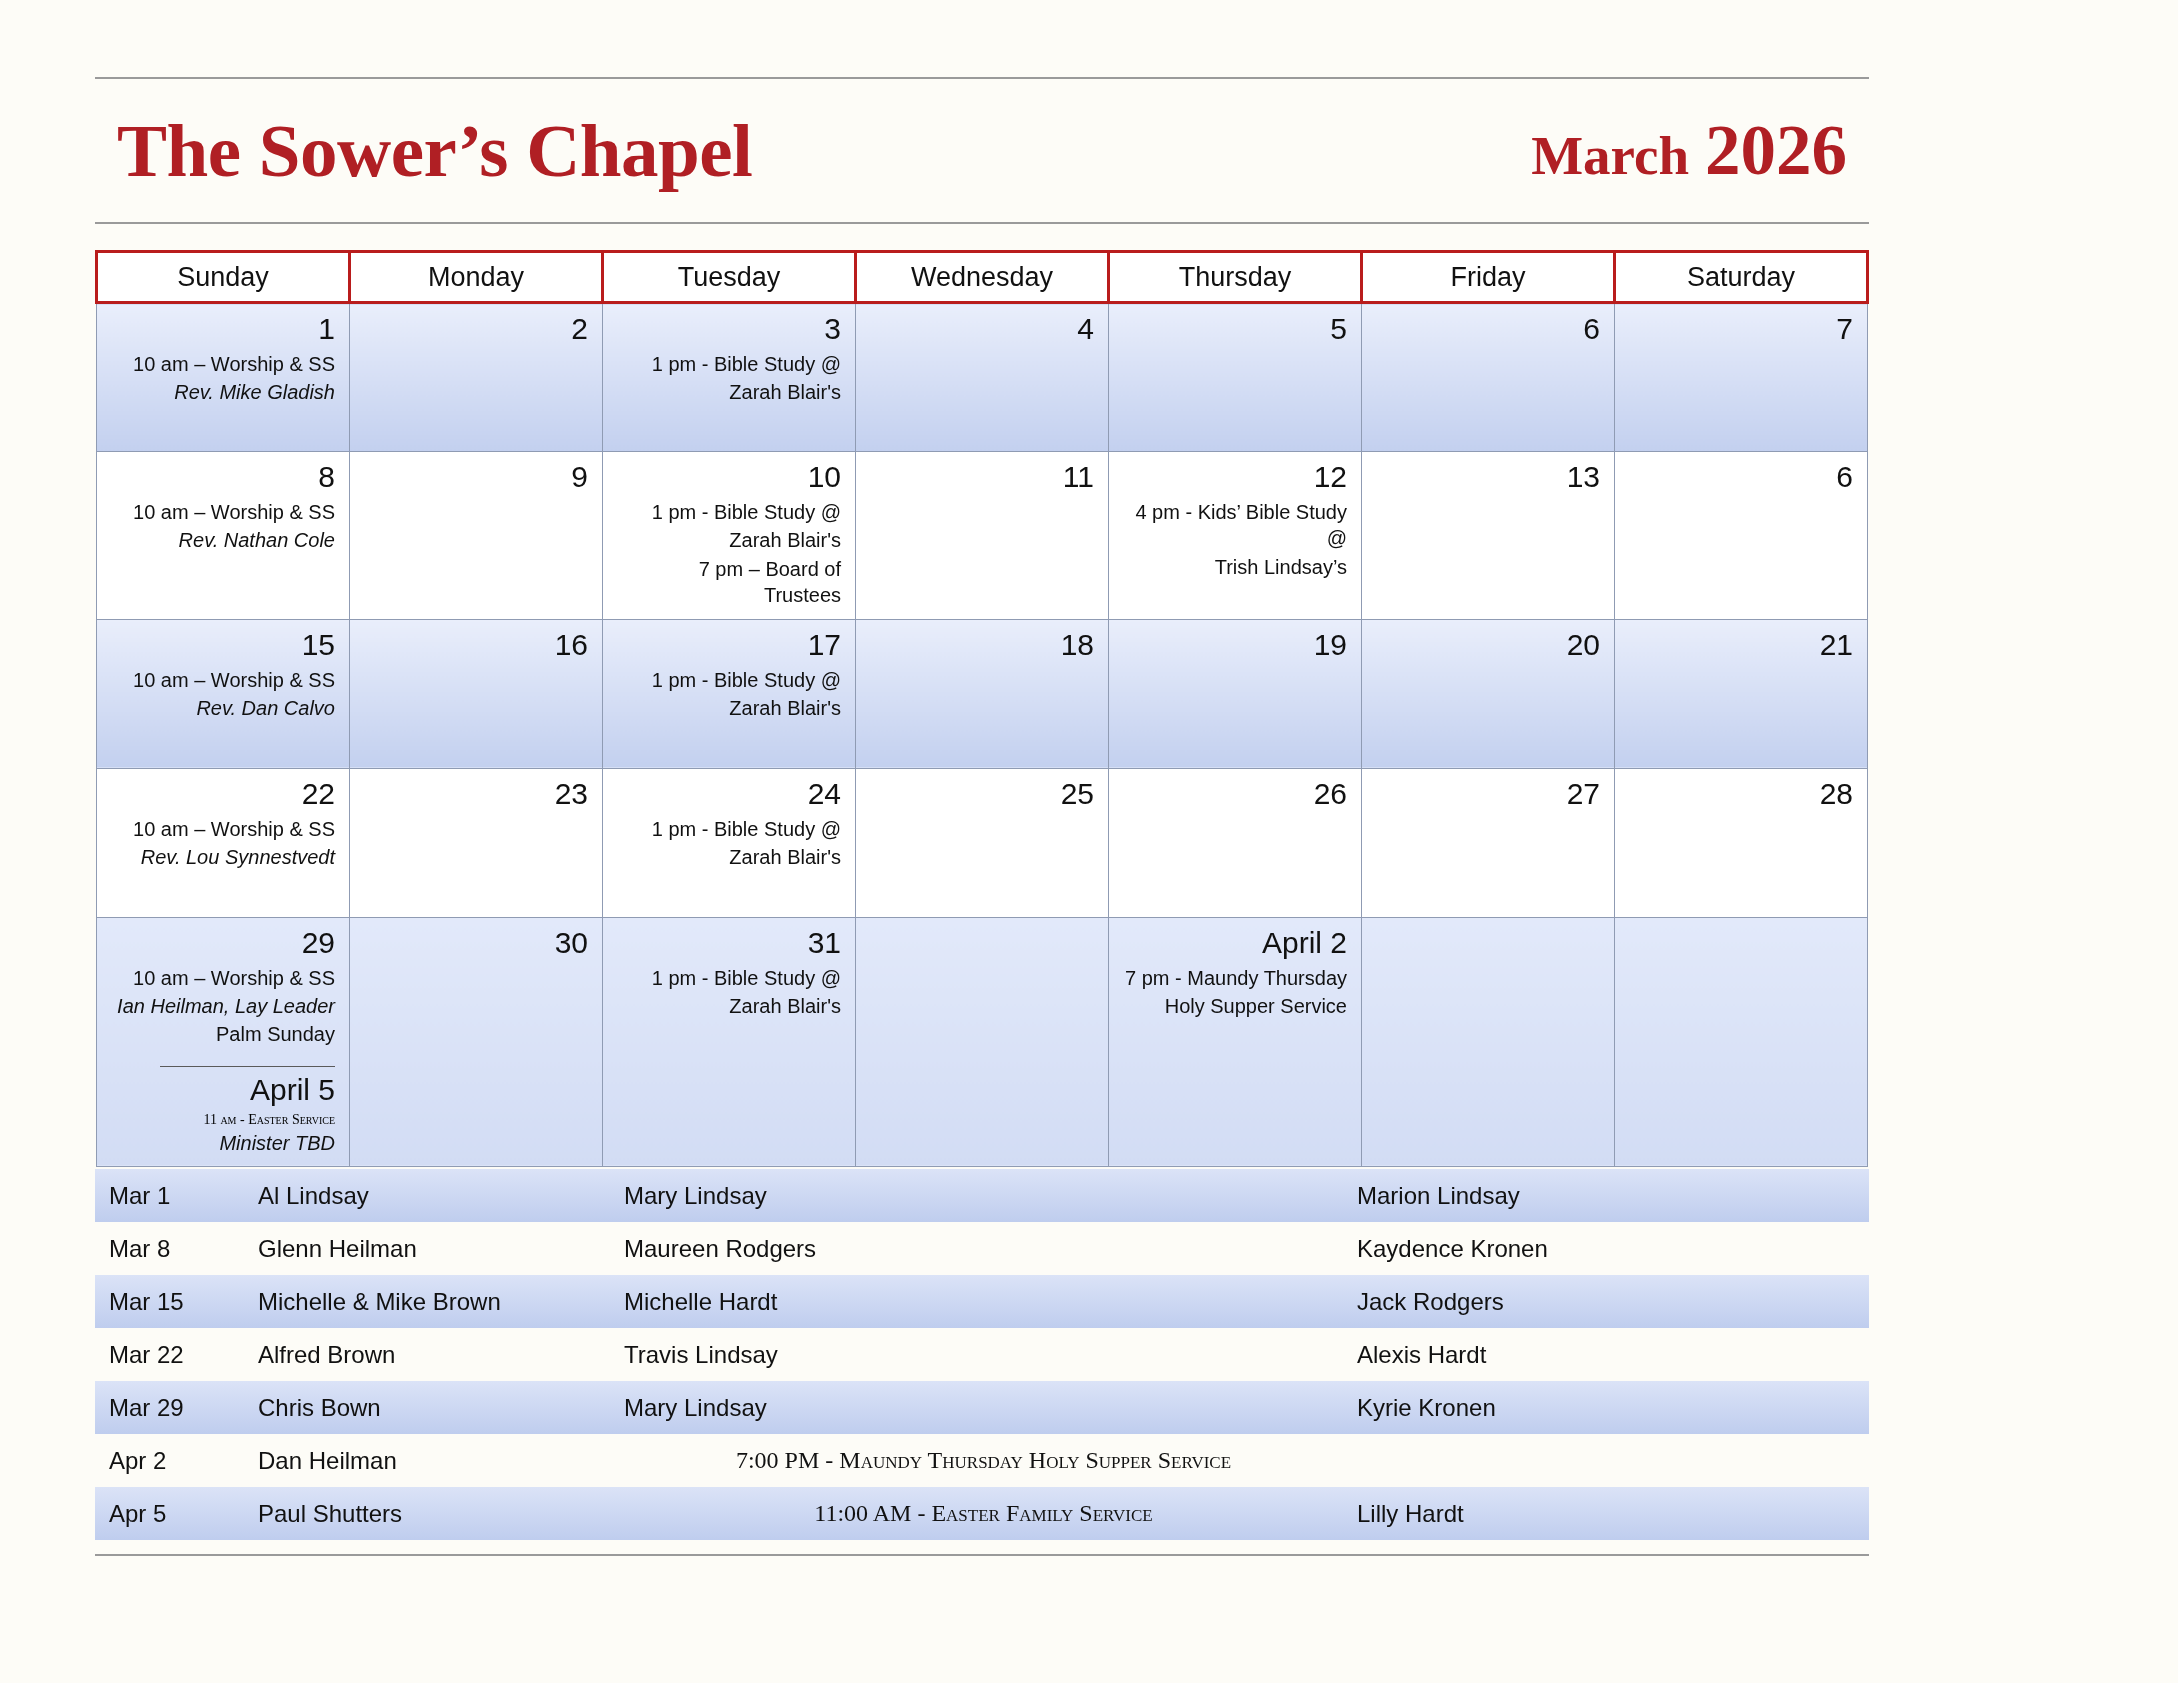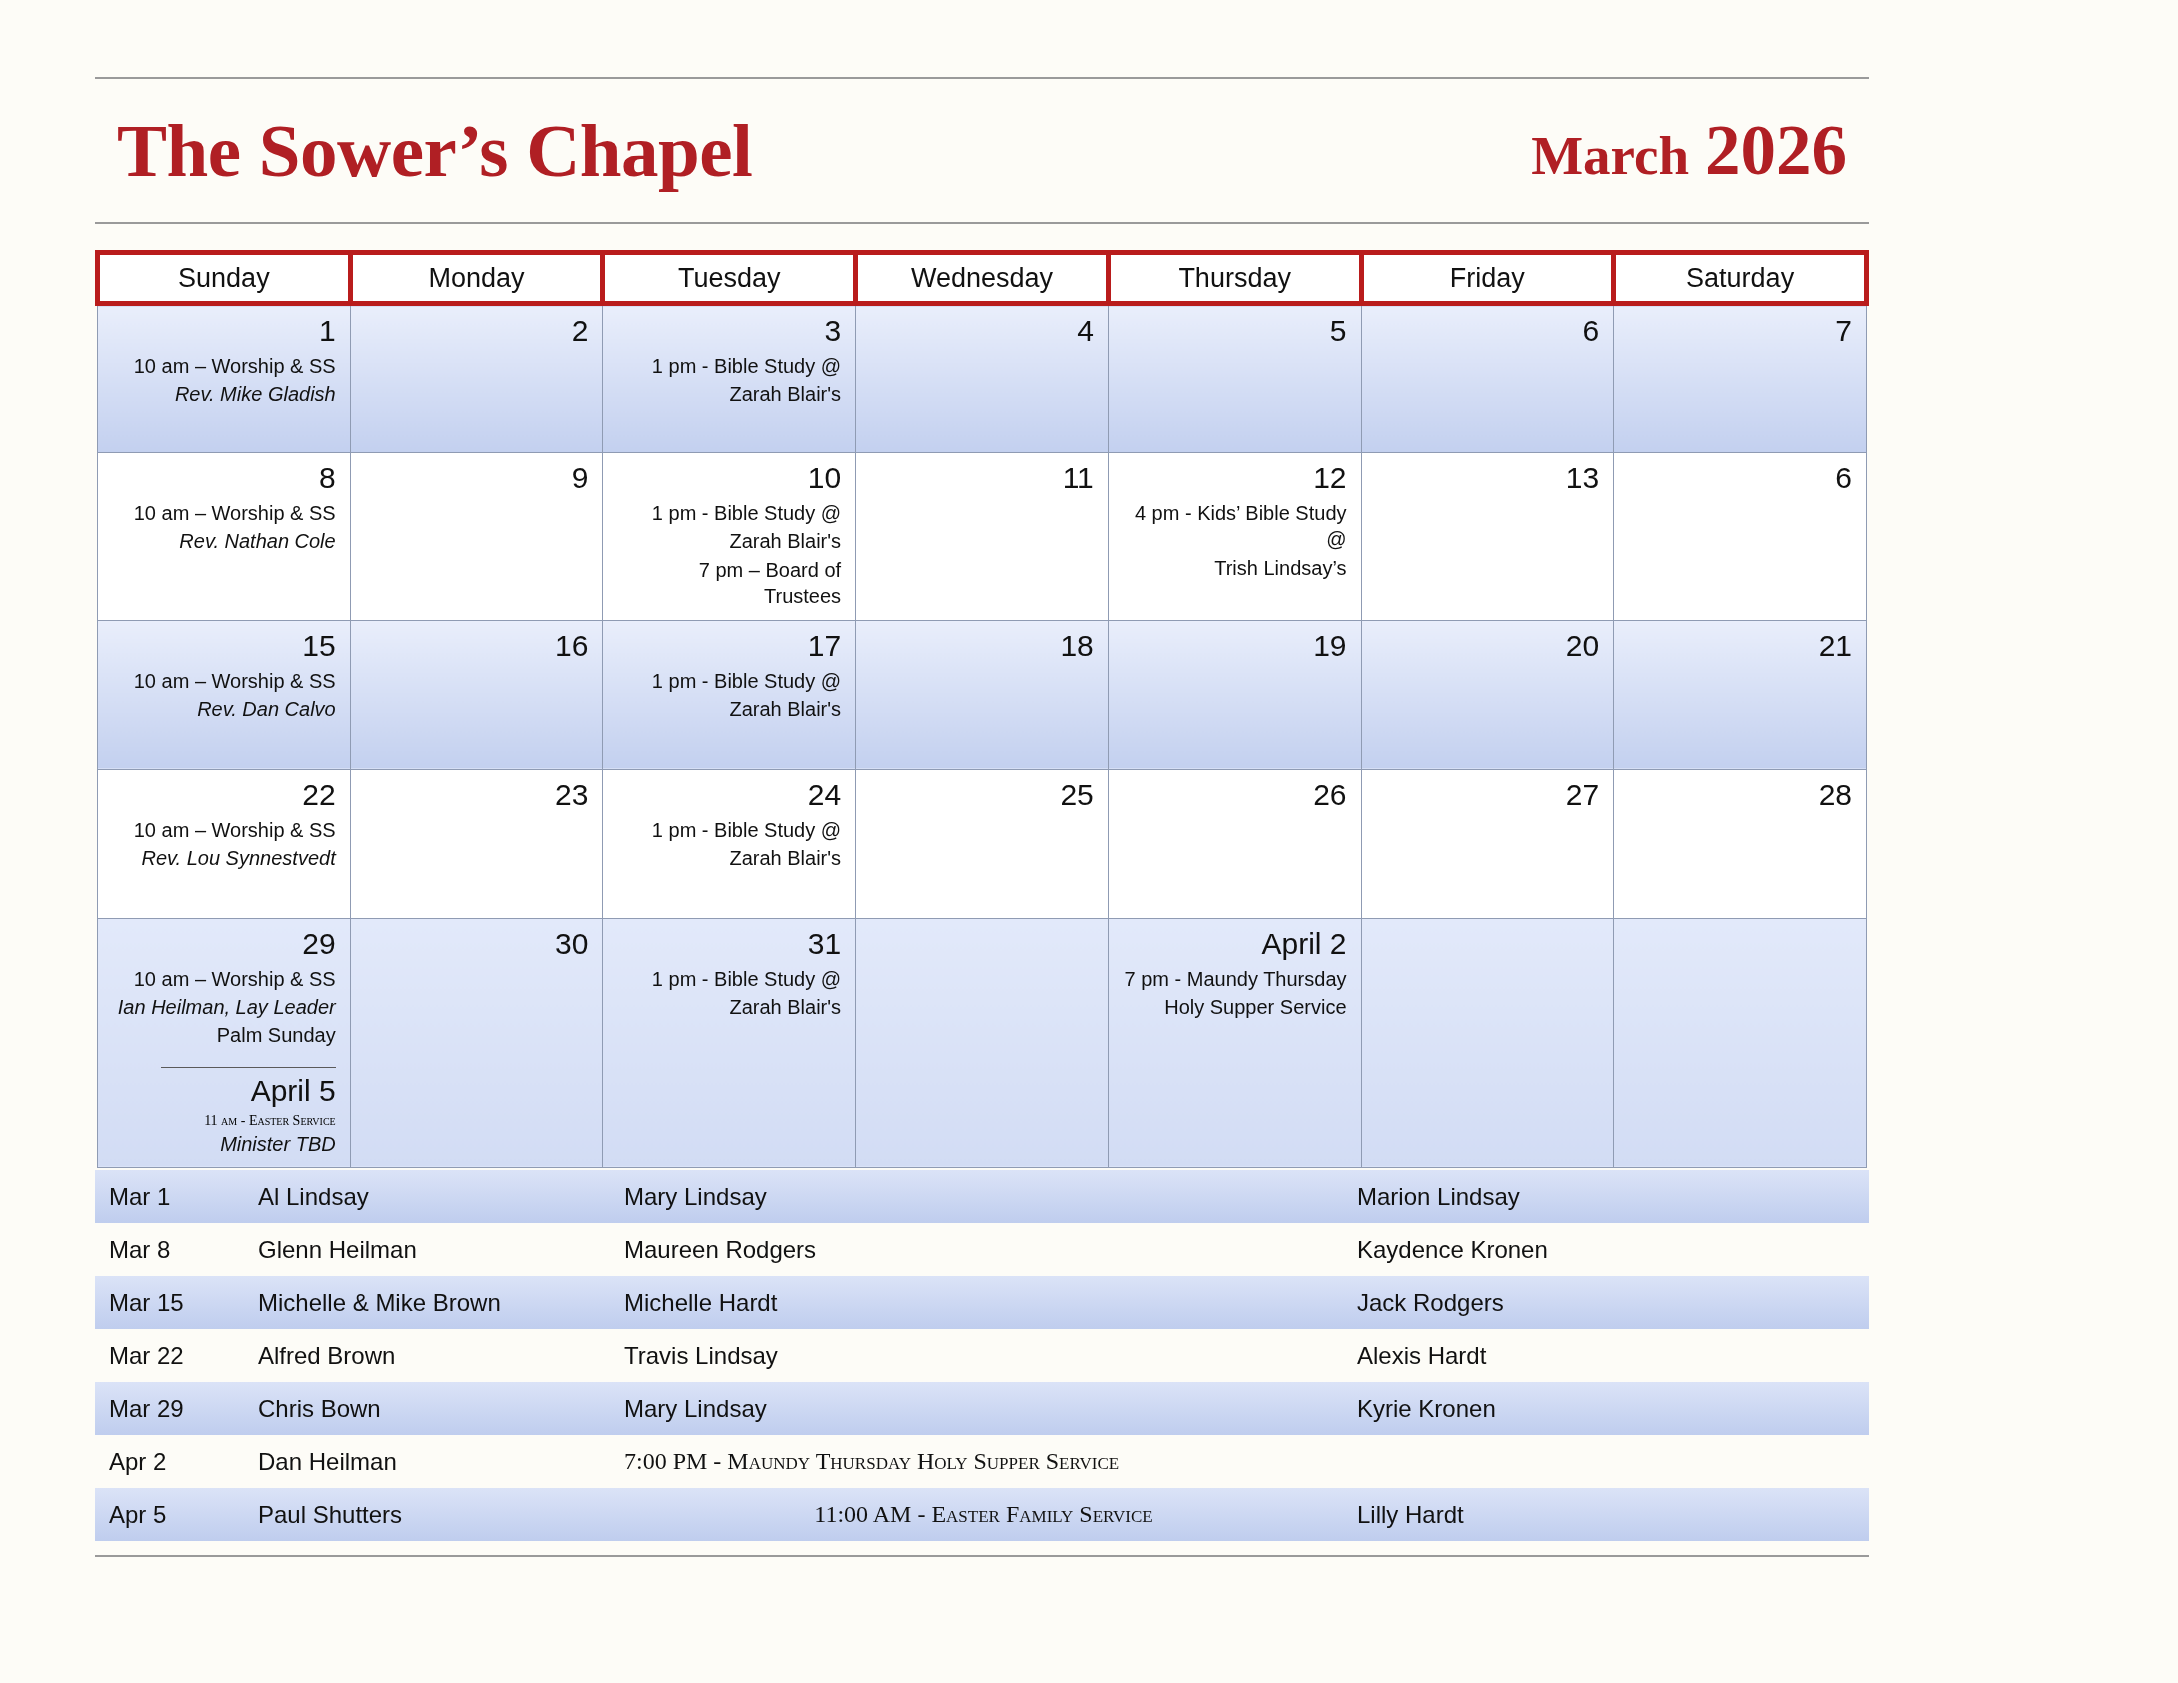--- a/index.html
+++ b/index.html
@@ -50,21 +50,21 @@
   .month-year .year  { font-size: 71px; }
 
   
   table.cal {
     width: 100%;
     border-collapse: collapse;
     margin-top: 26px;
     table-layout: fixed;
   }
   table.cal th {
-    border: 5px solid #b91c1c;
+    border: 3px solid #b91c1c;
     font-weight: normal;
     font-size: 27px;
     height: 51px;
     background: #ffffff;
     color: #111;
   }
   table.cal td {
     border: 1px solid #8f9bb3;
     vertical-align: top;
     padding: 8px 14px 10px 14px;
@@ -343,21 +343,21 @@
       </tr>
       <tr class="sched-shade">
         <td class="col-date">Mar 29</td>
         <td class="col-ushers">Chris Bown</td>
         <td class="col-ss">Mary Lindsay</td>
         <td class="col-chancel">Kyrie Kronen</td>
       </tr>
       <tr class="sched-plain">
         <td class="col-date">Apr 2</td>
         <td class="col-ushers">Dan Heilman</td>
-        <td class="col-ss special" style="">7:00 PM - Maundy Thursday Holy Supper Service</td>
+        <td class="col-ss special" style="text-align:center;">7:00 PM - Maundy Thursday Holy Supper Service</td>
         <td class="col-chancel"></td>
       </tr>
       <tr class="sched-shade">
         <td class="col-date">Apr 5</td>
         <td class="col-ushers">Paul Shutters</td>
         <td class="col-ss special" style="text-align:center;">11:00 AM - Easter Family Service</td>
         <td class="col-chancel">Lilly Hardt</td>
       </tr>
     </tbody>
   </table>

